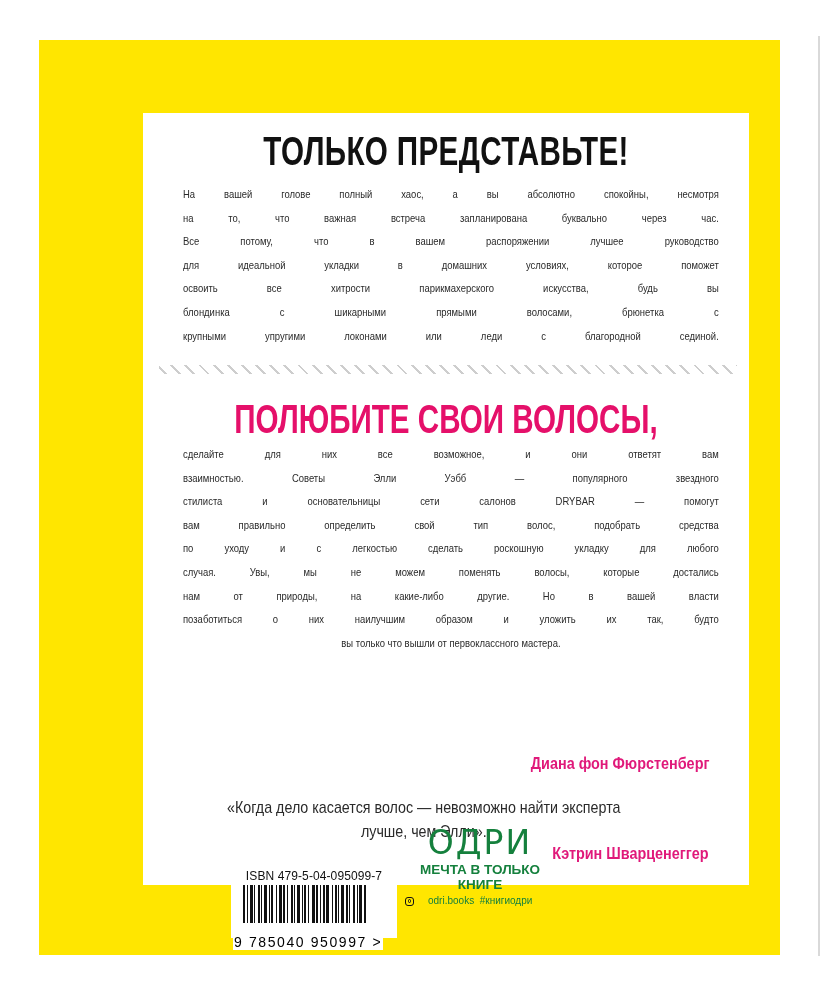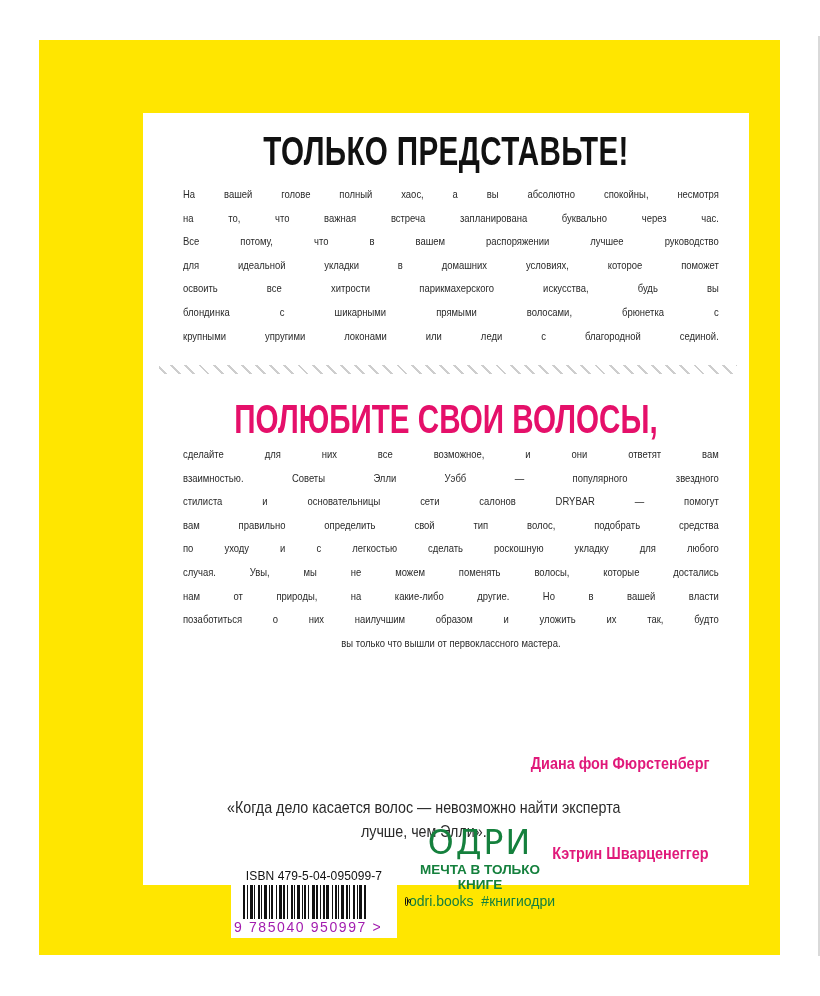--- a/index.html
+++ b/index.html
@@ -70,40 +70,40 @@
     position: absolute; left: 0; width: 166px; top: 3px; text-align: center;
     font-family: "Liberation Sans", sans-serif; font-size: 12px; color: #111;
     letter-spacing: 0.1px;
   }
   .bars {
     position: absolute; left: 12px; top: 19px; width: 140px; height: 38px;
     display: flex; align-items: stretch;
   }
   .bars span { display: block; height: 100%; background: #111; }
   .barcode-digits {
-    position: absolute; left: 2px; top: 53px; width: 164px;
-    font-family: "Liberation Sans", sans-serif; font-size: 14px; color: #a21caf;
+    position: absolute; left: 2px; top: 68px; width: 164px;
+    font-family: "Liberation Sans", sans-serif; font-size: 14px; color: #000000;
     letter-spacing: 1.6px; white-space: nowrap; background: transparent;
   }
   .barcode-digits span { background: #fff; padding: 0 1px; }
   .brand {
     position: absolute; left: 366px; top: 785px; width: 150px;
     text-align: center; color: #15803d;
   }
   .brand-logo {
     font-family: "DejaVu Sans", sans-serif; font-size: 33px; line-height: 36px;
     letter-spacing: 2px; font-weight: normal;
   }
   .brand-tagline {
     font-family: "Liberation Sans", sans-serif; font-weight: bold;
     font-size: 13.5px; line-height: 15px; margin-top: 1px;
   }
   .brand-social {
-    font-family: "Liberation Sans", sans-serif; font-size: 14px; line-height: 14px;
-    margin-top: 2px; display: flex; align-items: center; justify-content: flex-start; gap: 1px;
+    font-family: "Liberation Sans", sans-serif; font-size: 10px; line-height: 14px;
+    margin-top: 2px; display: flex; align-items: center; justify-content: flex-start; gap: 14px;
   }
   .insta-icon {
     display: inline-block; width: 9px; height: 9px; border: 1.3px solid #111; border-radius: 3px;
     position: relative; box-sizing: border-box;
   }
   .insta-icon::after {
     content: ""; position: absolute; left: 1.5px; top: 1.5px; width: 3.5px; height: 3.5px;
     border: 1px solid #111; border-radius: 50%; box-sizing: border-box;
   }
 </style>

